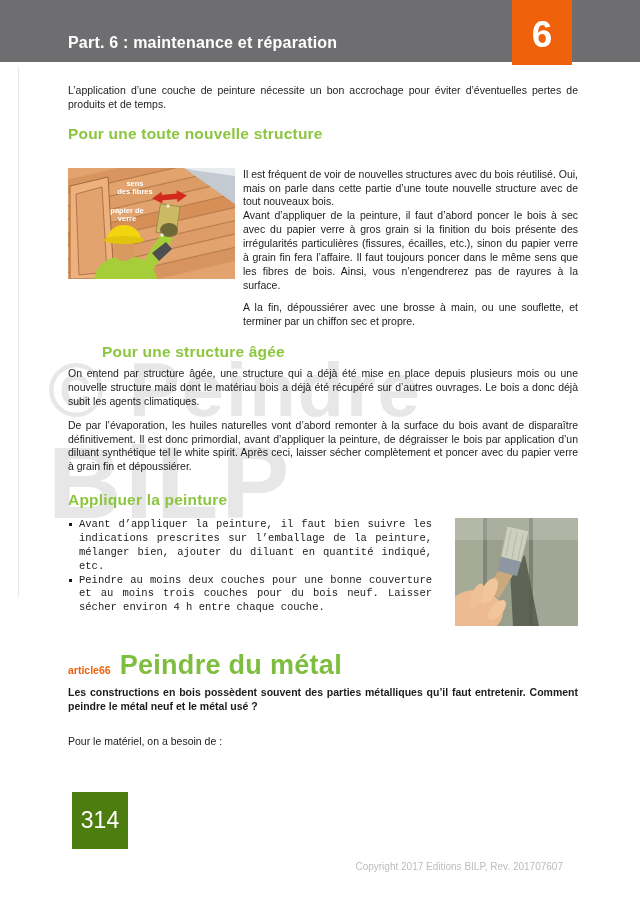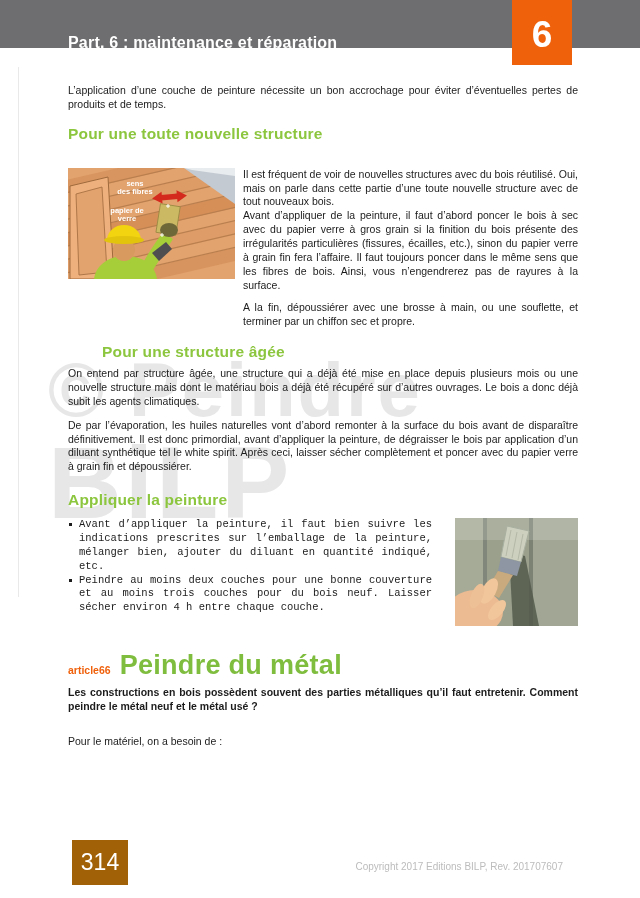--- a/index.html
+++ b/index.html
@@ -1,20 +1,20 @@
 <!DOCTYPE html>
 <html><head>
 <meta charset="utf-8">
 <style>
   html,body { margin:0; padding:0; background:#fff; }
   body { font-family:"Liberation Sans","DejaVu Sans",sans-serif; }
   .page { position:relative; width:640px; height:898px; background:#fff; overflow:hidden; }
 
   
-  .band { position:absolute; top:0; left:0; width:640px; height:48px; background:#6E6E70; z-index:2; }
+  .band { position:absolute; top:0; left:0; width:640px; height:62px; background:#6E6E70; z-index:2; }
   .band-title { position:absolute; left:68px; top:34px; color:#fff; font-size:16px; font-weight:bold; letter-spacing:0.2px; }
   .chapter-box { position:absolute; left:512px; top:0; width:60px; height:65px; background:#F0610C; display:flex; align-items:center; justify-content:center; }
   .chapter-num { color:#fff; font-size:37px; font-weight:bold; padding-top:4px; }
 
   
   .edge-line { position:absolute; left:18px; top:67px; width:1px; height:530px; background:#e9e9e9; z-index:0; }
 
   
   .watermark { position:absolute; left:48px; top:352px; z-index:0; color:#e7e7e7; font-weight:bold; line-height:1; pointer-events:none; white-space:nowrap; }
   .wm1 { font-size:76px; letter-spacing:2px; }
@@ -42,21 +42,21 @@
   ul.steps li { position:relative; padding-left:11px; }
   ul.steps li::before { content:""; position:absolute; left:1px; top:5px; width:3px; height:3px; background:#1c1c1c; }
   .photo { flex:0 0 123px; }
 
   .article-head { display:flex; align-items:baseline; gap:9px; margin-top:26px; margin-bottom:7px; }
   .article-label { color:#F0610C; font-weight:bold; font-size:10.5px; }
   .article-title { color:#7EBD3E; font-weight:bold; font-size:27px; letter-spacing:0.3px; line-height:1; }
   .lead { font-weight:bold; margin-bottom:21px; }
   .h-sub { margin-bottom:7px; }
 
-  .page-box { position:absolute; left:72px; top:840px; width:56px; height:45px; background:#a16207; color:#fff;
+  .page-box { position:absolute; left:72px; top:792px; width:56px; height:57px; background:#4d7c0f; color:#fff;
               font-size:23px; display:flex; align-items:center; justify-content:center; z-index:1; }
   .copyright { position:absolute; top:861px; right:77px; font-size:10px; color:#bcbcbc; z-index:1; }
 
   svg { display:block; }
   svg text { font-family:"Liberation Sans","DejaVu Sans",sans-serif; }
 </style>
 </head>
 <body>
 
 <div class="page">

